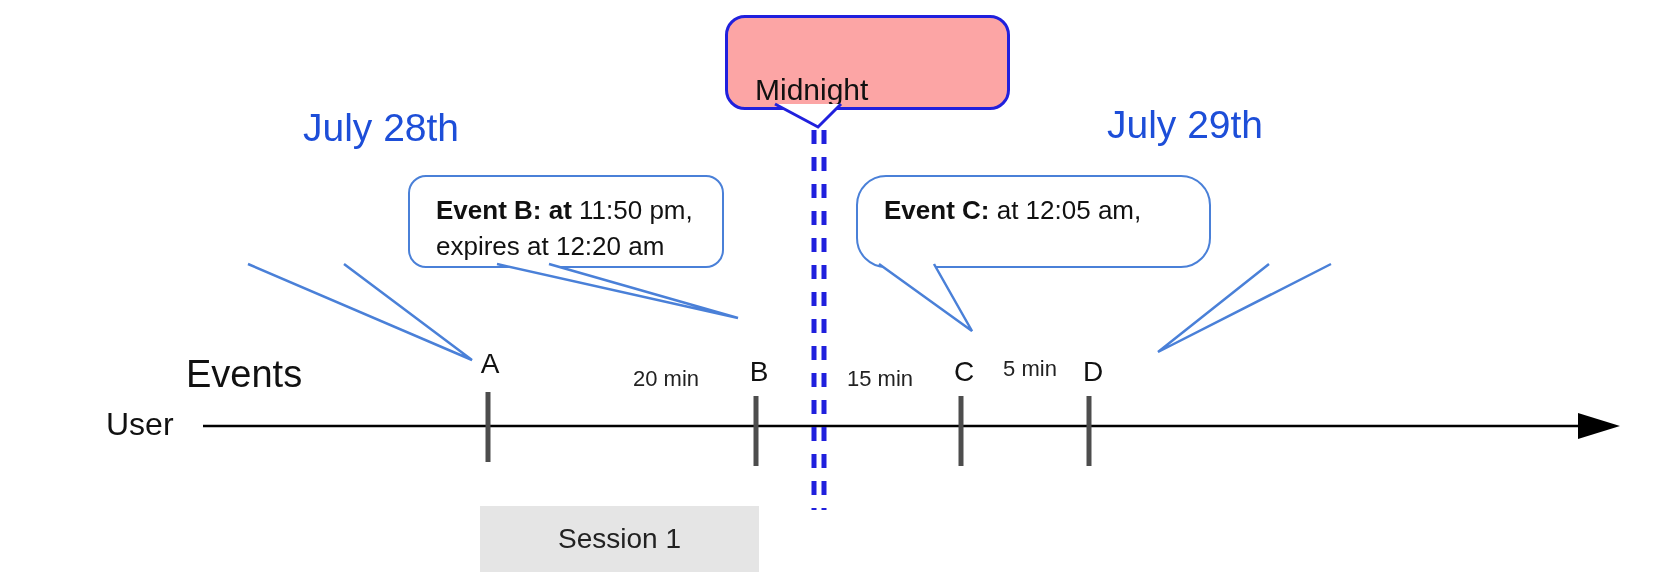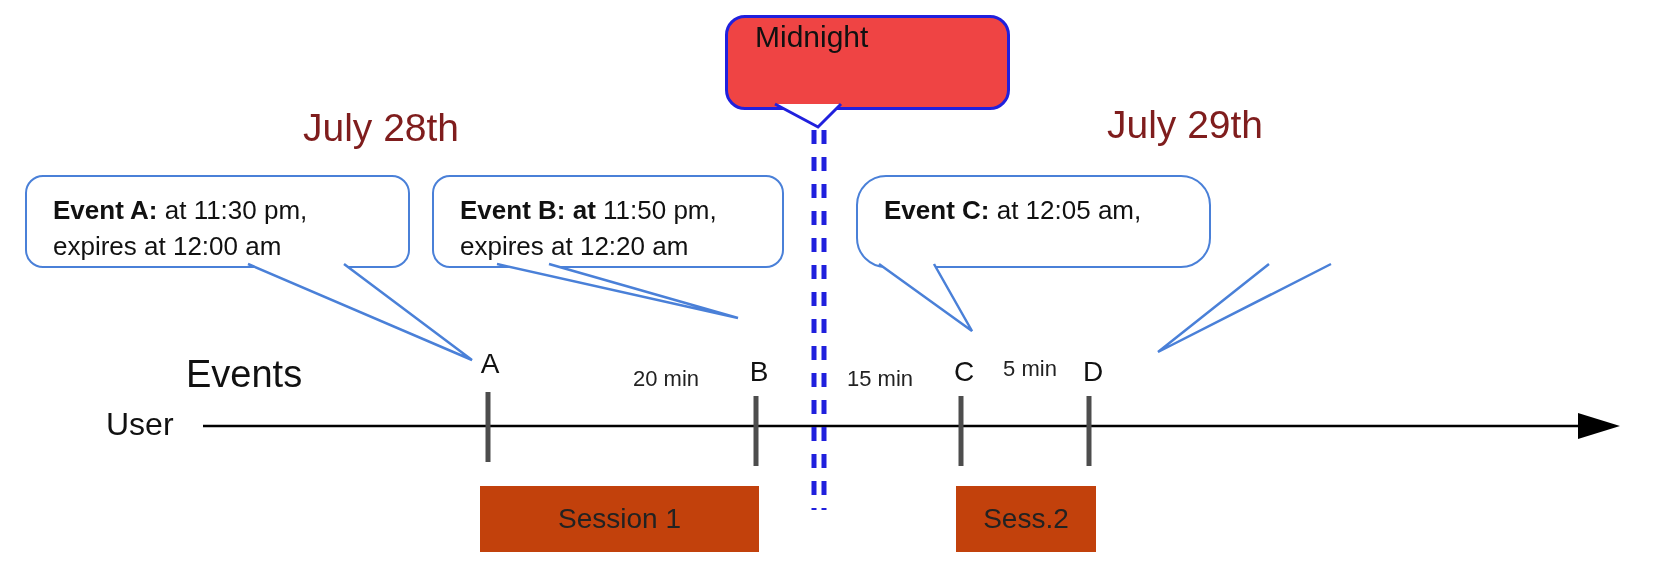--- a/index.html
+++ b/index.html
@@ -1,85 +1,79 @@
 <!DOCTYPE html>
 <html><head>
 <meta charset="utf-8">
 <style>
   html,body{margin:0;padding:0;background:#fff;}
   #stage{
     position:relative;width:1668px;height:578px;background:#ffffff;
     font-family:"Liberation Sans",sans-serif;color:#111;overflow:hidden;
   }
   .abs{position:absolute;}
-  .date-title{font-size:39px;color:#7f1d1d;transform:translateX(-50%);white-space:nowrap;}
+  .date-title{font-size:39px;color:#1d4ed8;transform:translateX(-50%);white-space:nowrap;}
   
   .callout{
     position:absolute;top:175px;height:93px;box-sizing:border-box;
     background:#fff;border:2.5px solid #4a80d8;border-radius:18px;
     z-index:1;
   }
   .callout-text{
     padding:15px 8px 0 26px;font-size:26px;line-height:36px;white-space:pre-wrap;
   }
   .callout-text b{font-weight:bold;}
   .midnight{
     position:absolute;left:725px;top:15px;width:285px;height:95px;box-sizing:border-box;
-    background:#ef4444;border:3px solid #2020dd;border-radius:20px;
-    display:flex;align-items:flex-start;z-index:1;
+    background:#fca5a5;border:3px solid #2020dd;border-radius:20px;
+    display:flex;align-items:flex-end;z-index:1;
   }
   .midnight-label{font-size:30px;padding-left:27px;padding-top:2px;}
   .axis-label{white-space:nowrap;}
   .tick-letter{font-size:28px;transform:translateX(-50%);white-space:nowrap;}
   .interval{font-size:22px;transform:translateX(-50%);white-space:nowrap;color:#222;}
   .session-box{
-    position:absolute;top:486px;height:66px;background:#c2410c;z-index:0;
+    position:absolute;top:506px;height:66px;background:#e5e5e5;z-index:0;
     display:flex;align-items:center;justify-content:center;font-size:28px;color:#222;text-align:center;
   }
   svg.overlay{position:absolute;left:0;top:0;z-index:5;pointer-events:none;}
 </style>
 </head>
 <body>
 
 <div id="stage">
 
   <div class="abs date-title" style="left:381px;top:106px;">July 28th</div>
   <div class="abs date-title" style="left:1185px;top:103px;">July 29th</div>
 
   <div class="midnight">
     <div class="midnight-label">Midnight</div>
   </div>
 
-  <div class="callout" style="left:25px;width:385px;">
-    <div class="callout-text"><div><b>Event A:</b><span> at 11:30 pm,</span></div><div>expires at 12:00 am</div></div>
-  </div>
-  <div class="callout" style="left:432px;width:352px;">
+  <div class="callout" style="left:408px;width:316px;">
     <div class="callout-text"><div><b>Event B: at</b><span> 11:50 pm,</span></div><div>expires at 12:20 am</div></div>
   </div>
   <div class="callout" style="left:856px;width:355px;border-radius:30px;">
     <div class="callout-text"><div><b>Event C:</b><span> at 12:05 am,</span></div></div>
   </div>
 
   <div class="abs axis-label" style="left:186px;top:353px;font-size:38px;">Events</div>
   <div class="abs axis-label" style="left:106px;top:406px;font-size:32px;">User</div>
 
   <div class="abs tick-letter" style="left:490px;top:348px;">A</div>
   <div class="abs tick-letter" style="left:759px;top:356px;">B</div>
   <div class="abs tick-letter" style="left:964px;top:356px;">C</div>
   <div class="abs tick-letter" style="left:1093px;top:356px;">D</div>
 
   <div class="abs interval" style="left:666px;top:366px;">20 min</div>
   <div class="abs interval" style="left:880px;top:366px;">15 min</div>
   <div class="abs interval" style="left:1030px;top:356px;">5 min</div>
 
   <div class="session-box" style="left:480px;width:279px;">
     <span>Session 1</span>
-  </div>
-  <div class="session-box" style="left:956px;width:140px;">
-    <span>Sess.2</span>
   </div>
 
   <svg class="overlay" width="1668" height="578" viewBox="0 0 1668 578">
 
     <path d="M 248,264 L 472,360 L 344,264" fill="#ffffff" stroke="#4a80d8" stroke-width="2.5"></path>
     <path d="M 497,264 L 738,318 L 549,264" fill="#ffffff" stroke="#4a80d8" stroke-width="2.5"></path>
     <path d="M 879,264 L 972,331 L 934,264" fill="#ffffff" stroke="#4a80d8" stroke-width="2.5"></path>
     <path d="M 1331,264 L 1158,352 L 1269,264" fill="#ffffff" stroke="#4a80d8" stroke-width="2.5"></path>
     <path d="M 775,104 L 818,127 L 841,104" fill="#ffffff" stroke="#2020dd" stroke-width="3"></path>
 

